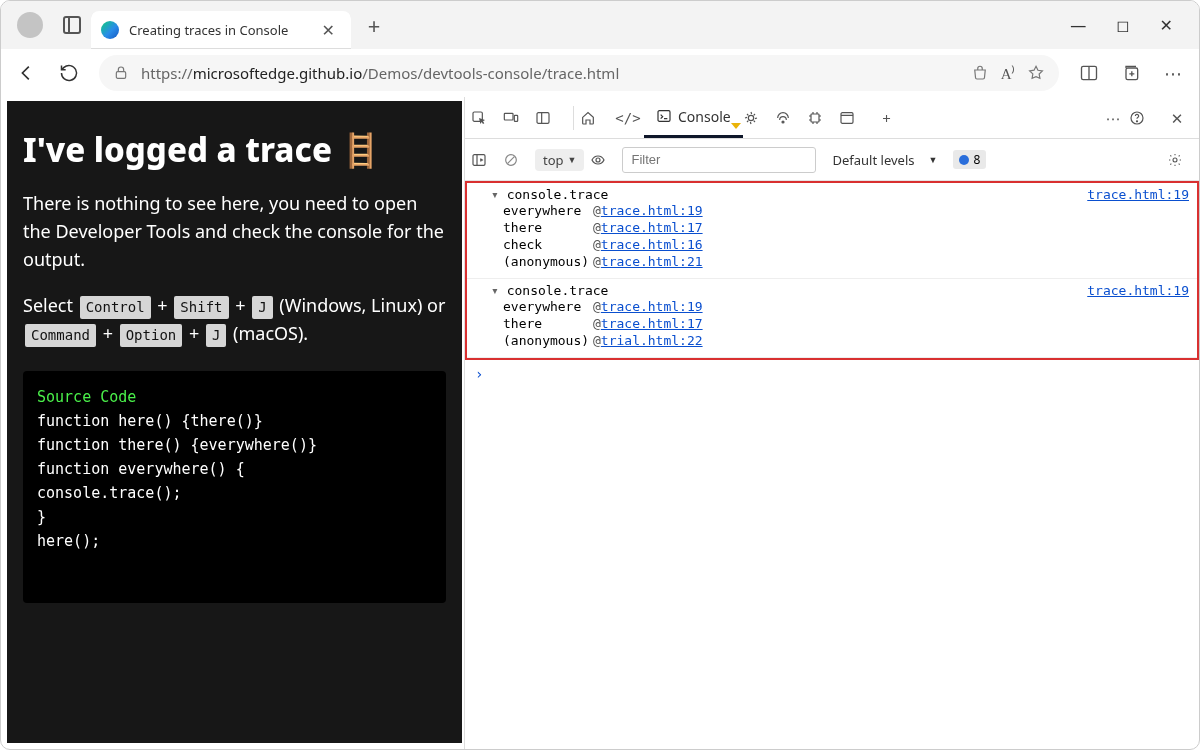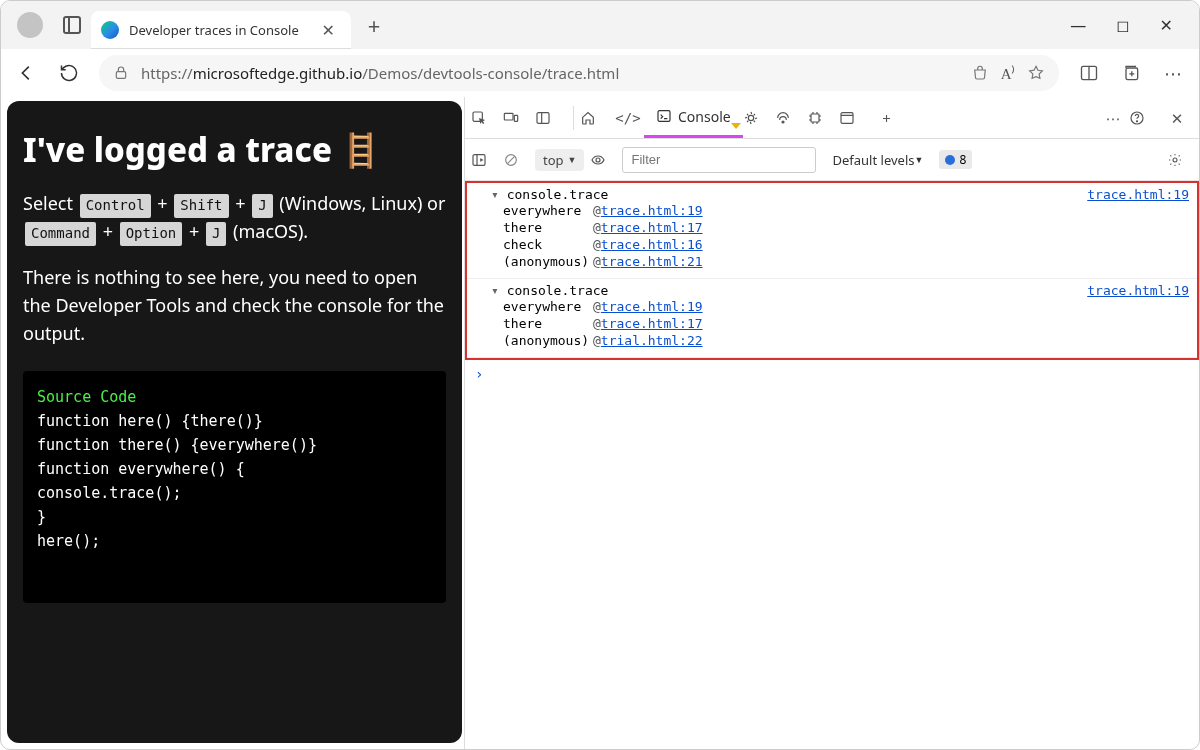--- a/index.html
+++ b/index.html
@@ -17,38 +17,38 @@
   .titlebar .spacer { flex:1; }
   .wincontrols { display:flex; gap:30px; padding:0 20px; color:#333; font-size:16px;}
   .wincontrols span { cursor:pointer; }
   .addrbar { display:flex; align-items:center; height:48px; padding:0 14px; gap:18px; background:#fff;}
   .addrbar .ib { color:#555; display:flex; align-items:center; justify-content:center; width:24px; height:24px; cursor:pointer;}
   .url-pill { flex:1; display:flex; align-items:center; height:36px; background:#f6f6f6; border-radius:18px; padding:0 14px; gap:12px; color:#666; font-size:15px;}
   .url-pill .lock { color:#777; }
   .url-text { flex:1; white-space:nowrap; overflow:hidden; }
   .url-text .dark { color:#222; }
   .main { display:flex; height:calc(100% - 96px); }
-  .page { width:455px; background:#171717; color:#fff; border-radius:12px; margin:4px 2px 6px 6px; padding:18px 16px; overflow:auto;}
+  .page { width:455px; background:#171717; color:#fff; border-radius:0; margin:4px 2px 6px 6px; padding:18px 16px; overflow:auto;}
   .page h1 { margin:8px 0 18px 0; font-size:33px; font-weight:800; color:#fff;}
   .page p { font-size:18px; line-height:1.55; margin:10px 0 18px 0;}
   .kbd { display:inline-block; background:#d6d6d6; color:#111; font-family:Consolas,monospace; font-size:14px; padding:1px 6px; border-radius:2px; margin:0 2px;}
   .codebox { background:#000; color:#fff; font-family:Consolas,monospace; font-size:15px; padding:14px 14px 50px 14px; border-radius:4px; margin-top:24px; line-height:1.6;}
   .codebox .label { color:#4af04a; }
   .devtools { flex:1; display:flex; flex-direction:column; border-left:1px solid #ddd; min-width:0;}
   .dt-tabs { display:flex; align-items:center; height:42px; border-bottom:1px solid #ddd; padding:0 6px;}
   .dt-tabs .ic { width:32px; text-align:center; color:#555; font-size:15px; cursor:pointer;}
   .dt-tab { display:flex; align-items:center; gap:6px; padding:0 12px; height:100%; font-size:14px; color:#333; cursor:pointer; position:relative;}
-  .dt-tab.active { border-bottom:3px solid #d946ef; }
+  .dt-tab.active { border-bottom:3px solid #0f172a; }
   .dt-tab.active .tri { position:absolute; right:2px; bottom:6px; width:0; height:0; border-left:5px solid transparent; border-right:5px solid transparent; border-top:6px solid #eab308;}
   .dt-tabs .spacer2 { flex:1;}
   .dt-tool { display:flex; align-items:center; height:42px; border-bottom:1px solid #e5e5e5; padding:0 6px; gap:6px;}
   .dt-tool .ic { width:26px; text-align:center; color:#555;}
   .top-sel { background:#eee; border-radius:4px; padding:2px 8px; font-size:13px; color:#444; display:flex; align-items:center; gap:4px;}
   .filter { flex:0 0 150px; height:26px; border:1px solid #ccc; border-radius:3px; padding:0 8px; font-size:13px; color:#4d7c0f;}
-  .levels { font-size:13px; color:#333; padding:0 10px; display:flex; align-items:center; gap:0;}
+  .levels { font-size:13px; color:#333; padding:0 10px; display:flex; align-items:center; gap:14px;}
   .issue-badge { display:flex; align-items:center; gap:4px; background:#e9e9e9; border-radius:3px; padding:1px 6px; font-size:12px;}
   .issue-dot { width:10px; height:10px; border-radius:50%; background:#2a6edb;}
   .dt-tool .spacer3 { flex:1;}
   .console { flex:1; overflow:auto; font-family:Consolas,monospace; font-size:13px;}
   .warn { background:#fff9e0; color:#5a4a00; padding:6px 8px 6px 28px; position:relative; border-bottom:1px solid #f0e4a0;}
   .warn::before { content:"▲"; color:#e2a100; position:absolute; left:8px; top:6px; font-size:12px;}
   .trace-block { border:2px solid #d93030; margin:0; }
   .trace-group { border-bottom:1px solid #eee; padding:4px 8px 8px 24px;}
   .trace-head { display:flex; justify-content:space-between; }
   .trace-head .tname::before { content:"▾ "; color:#666;}
@@ -60,21 +60,21 @@
   svg { display:block; }
 </style>
 </head>
 <body>
 
 <div class="titlebar">
   <div class="avatar"></div>
   <div class="box-icon"></div>
   <div class="tab">
     <div class="favicon"></div>
-    <div class="title">Developer traces in Console</div>
+    <div class="title">Creating traces in Console</div>
     <div class="close">✕</div>
   </div>
   <div class="newtab">+</div>
   <div class="spacer"></div>
   <div class="wincontrols">
     <span>—</span>
     <span>◻</span>
     <span>✕</span>
   </div>
 </div>
@@ -128,36 +128,36 @@
       </svg>
   </div>
   <div class="ib" style="font-size:18px;color:#555">⋯</div>
 </div>
 
 <div class="main">
   <div class="page">
     <h1>
       <span>I've logged a trace</span> <span>🪜</span>
     </h1>
+    <p>There is nothing to see here, you need to open the Developer Tools and check the console for the output.</p>
     <p>
       <span>Select</span>
       <span class="kbd">Control</span>
       <span>+</span>
       <span class="kbd">Shift</span>
       <span>+</span>
       <span class="kbd">J</span>
       <span>(Windows, Linux) or</span>
       <span class="kbd">Command</span>
       <span>+</span>
       <span class="kbd">Option</span>
       <span>+</span>
       <span class="kbd">J</span>
       <span>(macOS).</span>
     </p>
-    <p>There is nothing to see here, you need to open the Developer Tools and check the console for the output.</p>
     <div class="codebox">
       <div class="label">Source Code</div>
       <div id="code-lines">
           <div>function here() {there()}</div>
           <div>function there() {everywhere()}</div>
           <div>function everywhere() {</div>
           <div>  console.trace();</div>
           <div>}</div>
           <div>here();</div>
         </div>

